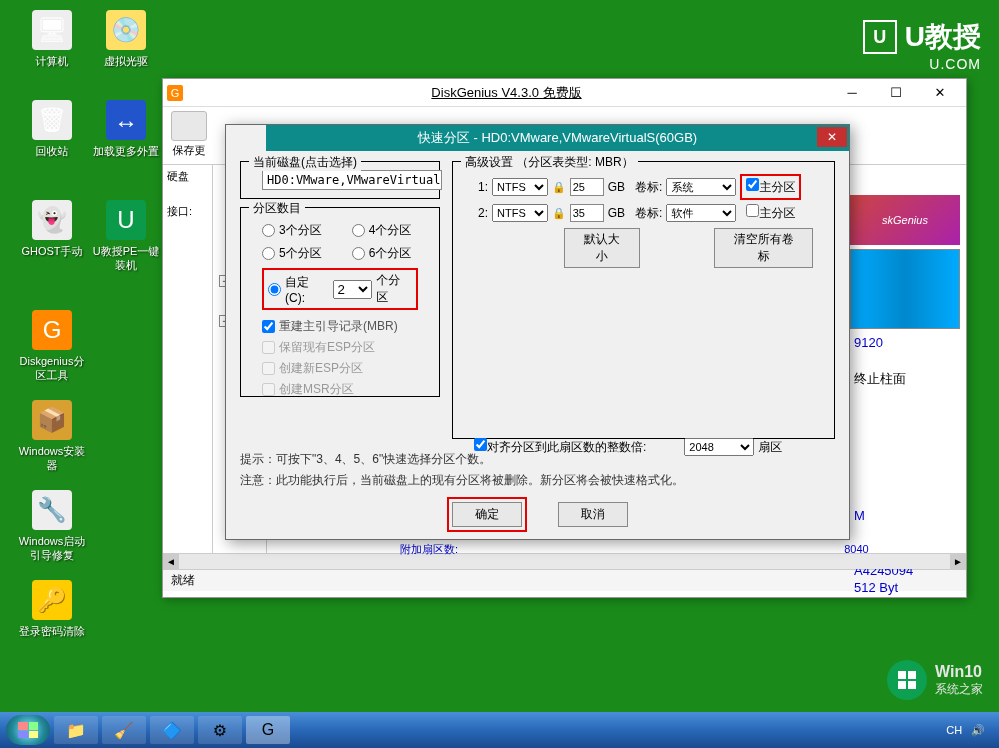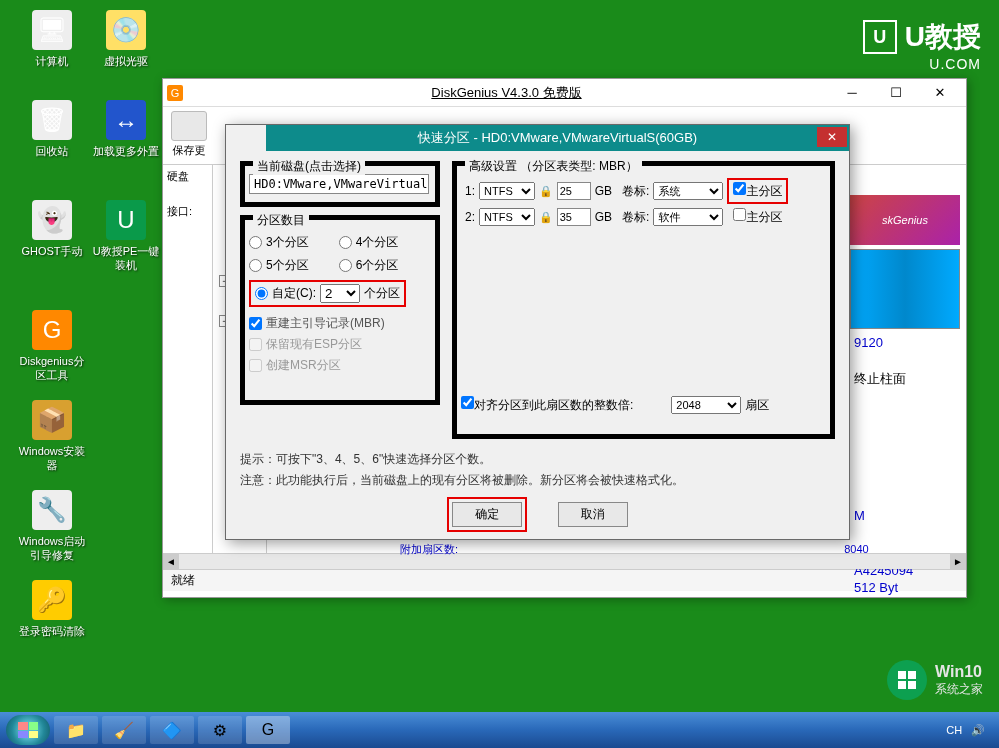--- a/index.html
+++ b/index.html
@@ -52,21 +52,21 @@
 .rightbox .cyl { height: 80px; background: linear-gradient(90deg,#0af,#08c,#0af); border: 1px solid #888; margin-top: 4px; }
 .rightbox .info { font-size: 13px; color: #0000cc; padding: 4px; }
 .rightbox .info div { margin: 2px 0; }
 
 
 .dialog { position: absolute; left: 225px; top: 124px; width: 625px; height: 416px; background: #f0f0f0; border: 1px solid #696969; box-shadow: 3px 3px 14px rgba(0,0,0,.4); }
 .dlg-title { height: 26px; background: #0d8b8b; color: white; display: flex; align-items: center; justify-content: center; font-size: 13px; position: relative; margin-left: 40px; }
 .dlg-close { position: absolute; right: 2px; top: 2px; width: 30px; height: 20px; background: #c43030; color: white; text-align: center; line-height: 20px; font-size: 12px; }
 
 .dlg-body { padding: 10px 14px; }
-.fieldset { border: 5px solid #000000; padding: 8px 4px; margin-bottom: 8px; position: relative; }
+.fieldset { border: 1px solid #000000; padding: 8px 21px; margin-bottom: 8px; position: relative; }
 .fieldset .legend { position: absolute; top: -8px; left: 8px; background: #f0f0f0; padding: 0 4px; font-size: 12px; }
 
 .disk-select { background: white; border: 1px solid #888; padding: 2px 4px; font-family: monospace; font-size: 12px; width: 180px; overflow: hidden; }
 
 .radio-row { display: flex; gap: 30px; margin: 6px 0; }
 .radio-opt { display: flex; align-items: center; gap: 4px; }
 .radio-opt input { margin: 0; }
 
 .highlight { border: 2px solid #e60000; padding: 2px 4px; display: inline-flex; align-items: center; gap: 4px; }
 
@@ -251,20 +251,24 @@
             <span>个分区</span>
           </div>
           <div class="chk-list">
             <label>
                 <input type="checkbox" checked="" style="">
                 <span>重建主引导记录(MBR)</span>
               </label>
             <label class="disabled">
                 <input type="checkbox" disabled="" style="">
                 <span>保留现有ESP分区</span>
+              </label>
+            <label class="disabled">
+                <input type="checkbox" disabled="" style="">
+                <span>创建新ESP分区</span>
               </label>
             <label class="disabled">
                 <input type="checkbox" disabled="" style="">
                 <span>创建MSR分区</span>
               </label>
           </div>
         </div>
       </div>
 
       <div style="flex:1">
@@ -285,20 +289,26 @@
           <div class="adv-row">
             <span class="num">2:</span>
             <select style="width:56px"><option>NTFS</option></select>
             <span class="lock">🔒</span>
             <input type="text" style="width: 34px;" value="35">
             <span>GB</span>
             <span style="margin-left:6px">卷标:</span>
             <select style="width:70px"><option>软件</option></select>
             <label style="margin-left:6px"><input type="checkbox" style=""><span>主分区</span></label>
           </div>
+          <div class="adv-row" style="margin-top:6px">
+            <span style="width:90px"></span>
+            <button class="btn">默认大小</button>
+            <span style="width:70px"></span>
+            <button class="btn">清空所有卷标</button>
+          </div>
           <div class="adv-row" style="margin-top:170px">
             <label><input type="checkbox" checked="" style=""><span>对齐分区到此扇区数的整数倍:</span></label>
             <span style="width:30px"></span>
             <select style="width:70px"><option>2048</option></select>
             <span>扇区</span>
           </div>
         </div>
       </div>
     </div>
     <div class="hint">提示：可按下"3、4、5、6"快速选择分区个数。</div>

